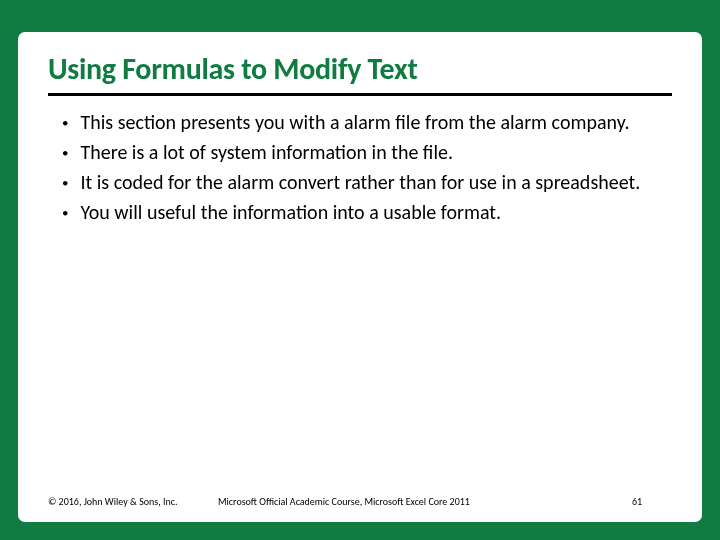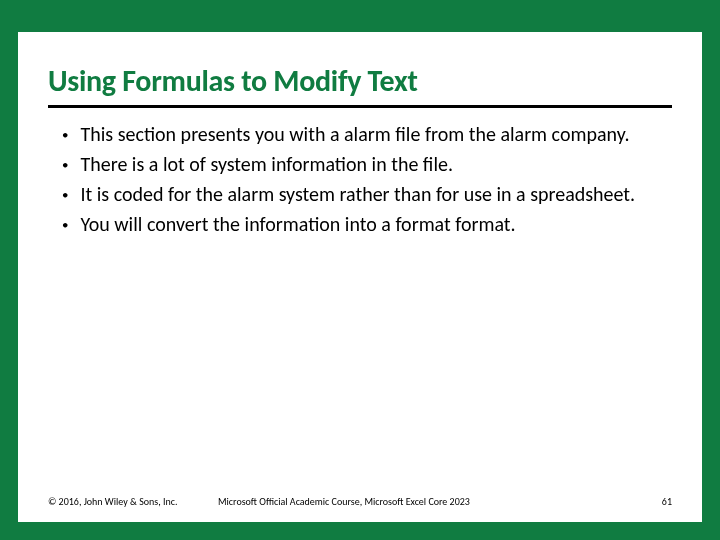--- a/index.html
+++ b/index.html
@@ -10,23 +10,24 @@
     font-family: "Segoe UI", Calibri, Arial, sans-serif;
     overflow: hidden;
   }
   .slide {
     position: absolute;
     left: 18px;
     top: 32px;
     width: 684px;
     height: 490px;
     background: #ffffff;
-    padding: 32px 30px 14px 30px;
+    padding: 20px 30px 14px 30px;
     display: flex;
     flex-direction: column;
+    border-radius: 7px;
   }
   .title {
     color: #107c41;
     font-size: 30px;
     font-weight: 700;
     line-height: 1.15;
     letter-spacing: -0.3px;
     padding-bottom: 6px;
     border-bottom: 3px solid #000000;
     margin-bottom: 14px;
@@ -53,45 +54,45 @@
   .footer {
     display: flex;
     align-items: flex-end;
     font-size: 10px;
     color: #000;
     padding-top: 6px;
     margin-top: 47px;
   }
   .copy { width: 170px; }
   .course { flex: 1; }
-  .pnum { width: 40px; text-align: right; }
+  .pnum { width: 40px; text-align: left; }
 </style>
 </head>
 <body>
 
 <div class="slide">
   <div class="title">Using Formulas to Modify Text</div>
 
   <div class="bullets">
     <div class="bullet">
       <span class="dot">•</span>
       <span class="btxt">This section presents you with a alarm file from the alarm company.</span>
     </div>
     <div class="bullet">
       <span class="dot">•</span>
       <span class="btxt">There is a lot of system information in the file.</span>
     </div>
     <div class="bullet">
       <span class="dot">•</span>
-      <span class="btxt">It is coded for the alarm system rather than for use in a spreadsheet.</span>
+      <span class="btxt">It is coded for the alarm convert rather than for use in a spreadsheet.</span>
     </div>
     <div class="bullet">
       <span class="dot">•</span>
-      <span class="btxt">You will convert the information into a format format.</span>
+      <span class="btxt">You will useful the information into a usable format.</span>
     </div>
   </div>
 
   <div class="footer">
     <div class="copy">© 2016, John Wiley &amp; Sons, Inc.</div>
-    <div class="course">Microsoft Official Academic Course, Microsoft Excel Core 2023</div>
+    <div class="course">Microsoft Official Academic Course, Microsoft Excel Core 2011</div>
     <div class="pnum">61</div>
   </div>
 </div>
 
 </body></html>

